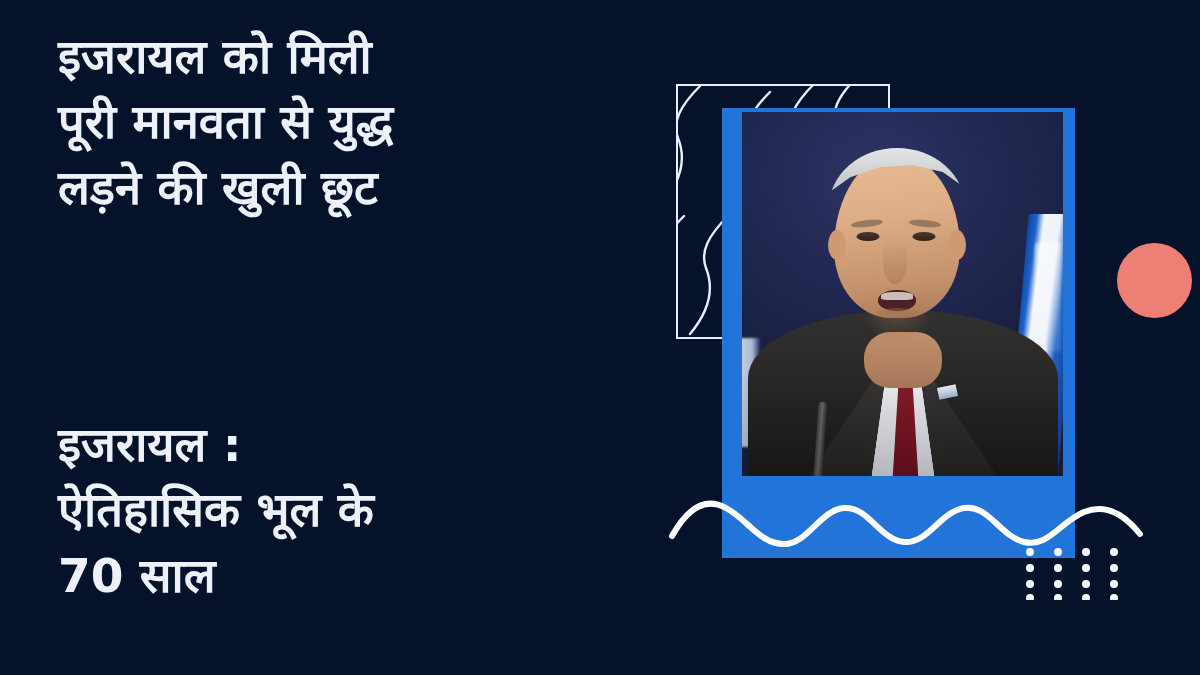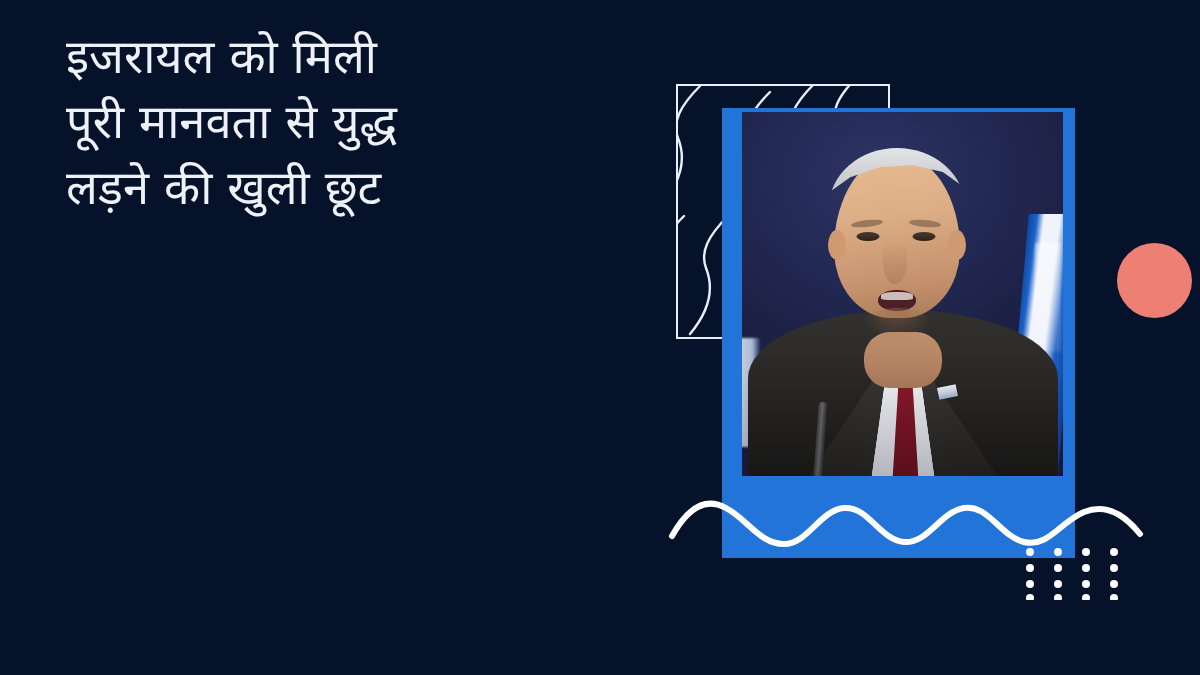--- a/index.html
+++ b/index.html
@@ -19,26 +19,26 @@
   
   .text-col {
     position: absolute;
     left: 58px;
     top: 0;
     width: 600px;
     height: 675px;
   }
   .headline {
     position: absolute;
-    left: 8px;
+    left: 0;
     top: 24px;
     width: 580px;
     color: #eef1f7;
     font-family: "DejaVu Sans", sans-serif;
-    font-weight: 400;
+    font-weight: 700;
     font-size: 47px;
     line-height: 1.39;
     letter-spacing: 0px;
     white-space: pre-line;
   }
   .subline {
     position: absolute;
     left: 0;
     top: 412px;
     width: 580px;
@@ -386,15 +386,18 @@
       </g>
     </svg>
   </div>
 
   <div class="salmon-circle"></div>
 
   <div class="text-col">
     <div class="headline">इजरायल को मिली
 पूरी मानवता से युद्ध
 लड़ने की खुली छूट</div>
+    <div class="subline">इजरायल :
+ऐतिहासिक भूल के
+70 साल</div>
   </div>
 
 </div>
 
 </body></html>

